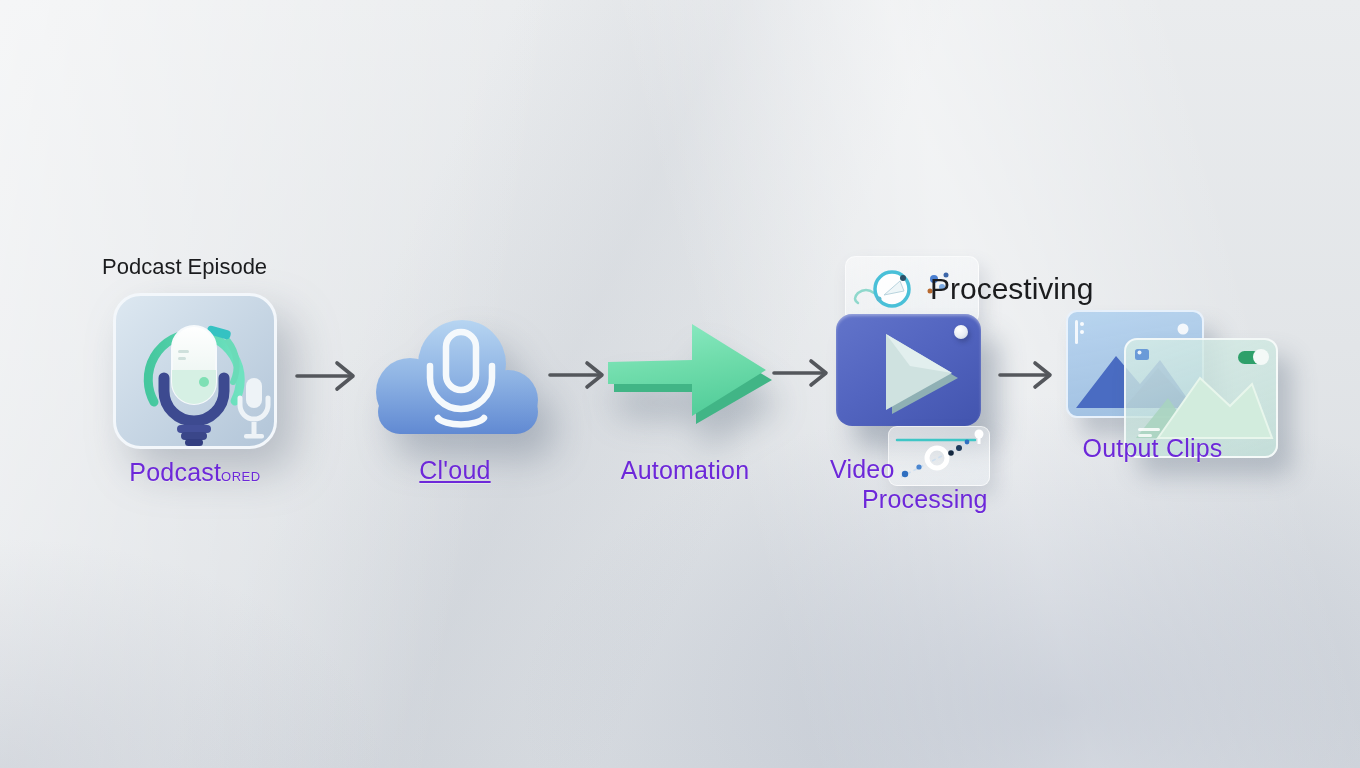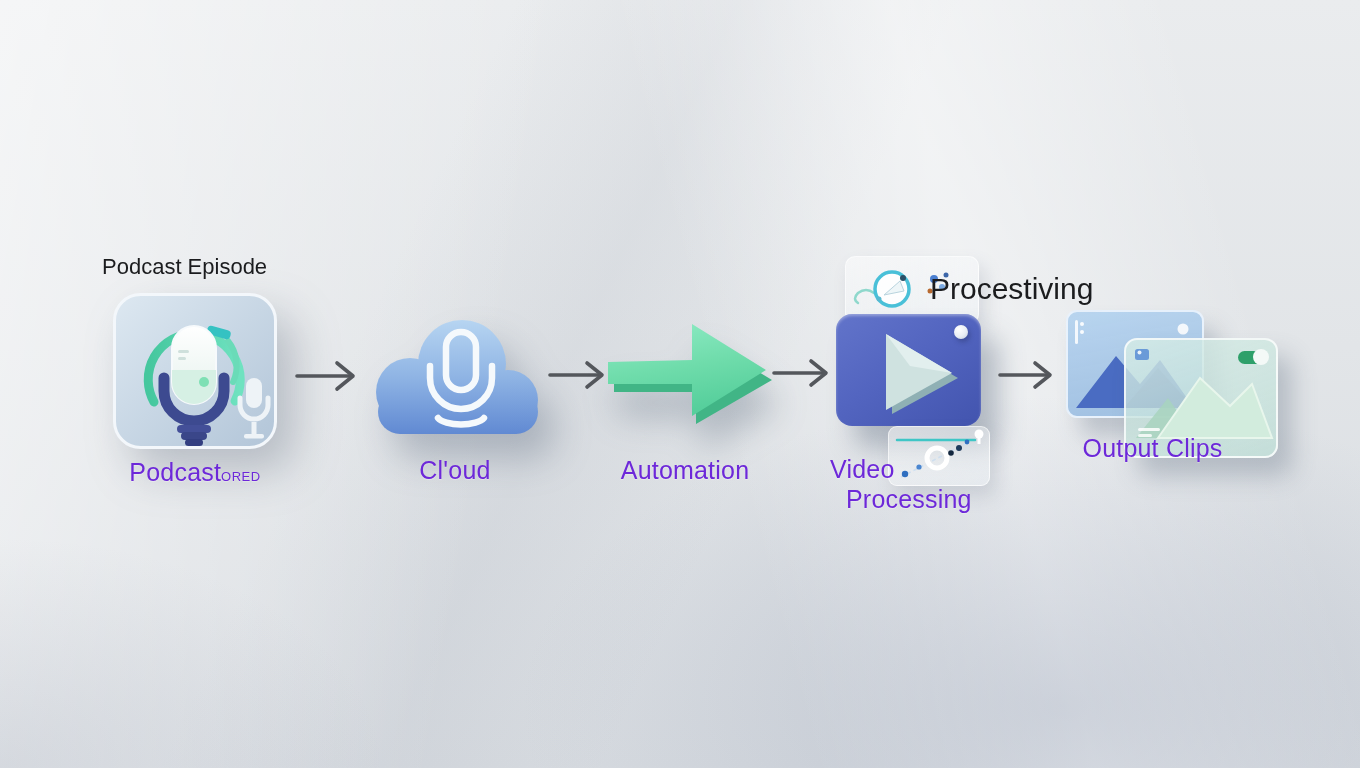--- a/index.html
+++ b/index.html
@@ -142,21 +142,21 @@
       <circle cx="148" cy="92" r="30"></circle>
       <rect x="18" y="82" width="160" height="44" rx="22"></rect>
     </g>
     <g fill="none" stroke="#f5f9fc" stroke-width="6.5" stroke-linecap="round">
       <rect x="86" y="24" width="30" height="58" rx="15"></rect>
       <path d="M 70,58 v 12 a 31,31 0 0 0 62,0 v -12"></path>
       <path d="M 78,110 a 24,9 0 0 0 46,0"></path>
     </g>
   </svg>
 </div>
-<div class="abs node-label center" style="left:370px;top:456px;width:170px;">Cl'oud</div>
+<div class="abs node-label center" style="left:370px;top:456px;width:170px;text-decoration:underline;">Cl'oud</div>
 
 <div class="abs" style="left:544px;top:355px;">
   <svg class="flow-arrow" viewBox="0 0 66 40">
       <g fill="none" stroke="#54575c" stroke-width="3.6" stroke-linecap="round" stroke-linejoin="round">
         <path d="M6 20 H56"></path>
         <path d="M43 8 L58 20 L43 32"></path>
       </g>
     </svg>
 </div>
 
@@ -217,21 +217,21 @@
     <circle cx="48" cy="31" r="10" fill="none" stroke="#ffffff" stroke-width="5"></circle>
     <circle cx="16" cy="47" r="3.2" fill="#2f6fc0"></circle>
     <circle cx="30" cy="40" r="2.6" fill="#4a86d0"></circle>
     <circle cx="62" cy="26" r="2.8" fill="#12263e"></circle>
     <circle cx="70" cy="21" r="3" fill="#1d3a5c"></circle>
     <circle cx="78" cy="15" r="2.4" fill="#2f6fc0"></circle>
   </svg>
 </div>
 
 <div class="abs node-label video-label1" style="z-index:6;text-align:center;">Video</div>
-<div class="abs node-label video-label2" style="z-index:6;">Processing</div>
+<div class="abs node-label video-label2" style="z-index:6;margin-left:16px;">Processing</div>
 
 <div class="abs" style="left:994px;top:355px;">
   <svg class="flow-arrow" viewBox="0 0 66 40">
       <g fill="none" stroke="#54575c" stroke-width="3.6" stroke-linecap="round" stroke-linejoin="round">
         <path d="M6 20 H54"></path>
         <path d="M41 8 L56 20 L41 32"></path>
       </g>
     </svg>
 </div>
 

